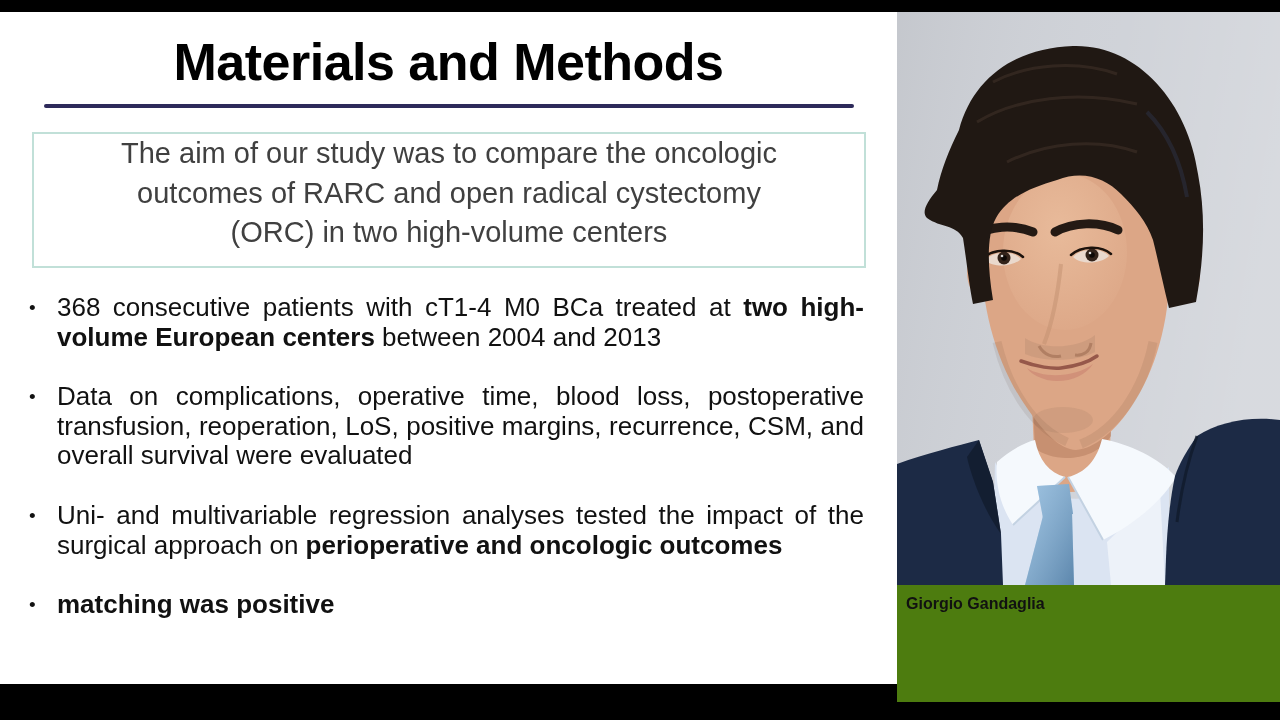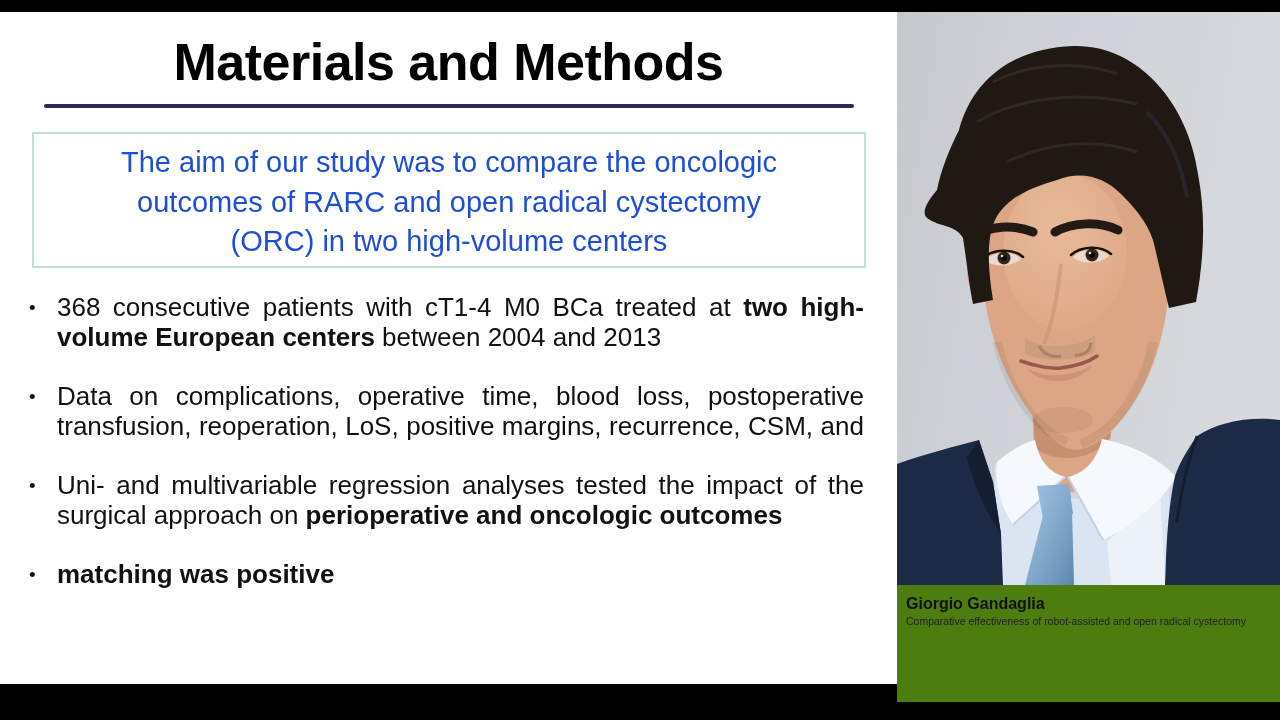--- a/index.html
+++ b/index.html
@@ -10,21 +10,21 @@
   .letterbox.bottom{top:702px;height:18px;}
   .frame{position:absolute;left:0;top:12px;width:1280px;height:574px;background:#fff;}
 
   
   .slide{position:absolute;left:0;top:0;width:897px;height:672px;background:#fff;
          box-shadow:0 4px 7px rgba(0,0,0,.35);}
   .slide-title{margin:22px 0 0 0;font-size:52px;line-height:56px;font-weight:bold;
                color:#000;text-align:center;letter-spacing:-0.5px;}
   .title-rule{margin:14px 0 0 44px;width:810px;height:4px;background:#2d2a5a;border-radius:2px;}
   .aim-box{margin:24px 0 0 32px;width:830px;height:132px;border:2px solid #c1e0d8;}
-  .aim-text{margin:9px;padding-top:0;font-size:29px;line-height:39.5px;color:#1d4ed8;
+  .aim-text{margin:0;padding-top:0;font-size:29px;line-height:39.5px;color:#404040;
             text-align:center;white-space:pre-line;}
   .bullet-list{list-style:none;margin:25px 33px 0 27px;padding:0;}
   .bullet-list li{position:relative;padding-left:30px;margin:0 0 29.7px 0;
                   font-size:26px;line-height:29.7px;color:#111;}
   .bullet-list li::before{content:"\2022";position:absolute;left:2px;top:0;font-size:19px;}
   .bline{text-align:justify;text-align-last:justify;height:29.7px;overflow:hidden;}
   .bline.last{text-align:left;text-align-last:left;}
   .bline b{font-weight:bold;}
 
   
@@ -53,20 +53,21 @@
 (ORC) in two high-volume centers</p>
       </div>
       <ul class="bullet-list">
           <li>
             <div class="bline"><span>368 consecutive patients with cT1-4 M0 BCa treated at </span><b>two high-</b></div>
             <div class="bline last"><b>volume European centers</b><span> between 2004 and 2013</span></div>
           </li>
           <li>
             <div class="bline"><span>Data on complications, operative time, blood loss, postoperative</span></div>
             <div class="bline"><span>transfusion, reoperation, LoS, positive margins, recurrence, CSM, and</span></div>
+            <div class="bline last"><span>overall survival were evaluated</span></div>
           </li>
           <li>
             <div class="bline"><span>Uni- and multivariable regression analyses tested the impact of the</span></div>
             <div class="bline last"><span>surgical approach on </span><b>perioperative and oncologic outcomes</b></div>
           </li>
           <li>
             <div class="bline last"><b>matching was positive</b></div>
           </li>
         </ul>
     </div>
@@ -154,20 +155,19 @@
 
           <g>
             <path d="M176,34 C118,36 76,66 62,118 C52,138 44,158 40,178 C30,190 24,200 30,206 C44,216 58,212 66,226 C70,252 72,272 76,292 L96,288 C90,252 90,222 99,206 C112,184 134,176 160,168 C186,158 208,166 224,182 C238,196 250,210 256,228 C262,252 266,272 272,296 L299,290 C307,246 309,204 301,162 C291,90 240,32 176,34 Z" fill="#201813"></path>
             <path d="M96,70 C130,52 180,48 220,62 M80,110 C120,86 180,78 240,92 M110,150 C150,130 200,126 240,140" stroke="#41332a" stroke-width="3" fill="none" opacity="0.55"></path>
             <path d="M250,100 C270,120 284,150 290,185" stroke="#303a55" stroke-width="4" fill="none" opacity="0.4"></path>
           </g>
         </svg>
       </div>
       <div class="speaker-caption">
         <p class="speaker-name">Giorgio Gandaglia</p>
-        <p class="speaker-title">Comparative effectiveness of robot-assisted and open radical cystectomy</p>
       </div>
     </div>
 
   </div>
 
   <div class="letterbox bottom"></div>
 </div>
 
 </body></html>

